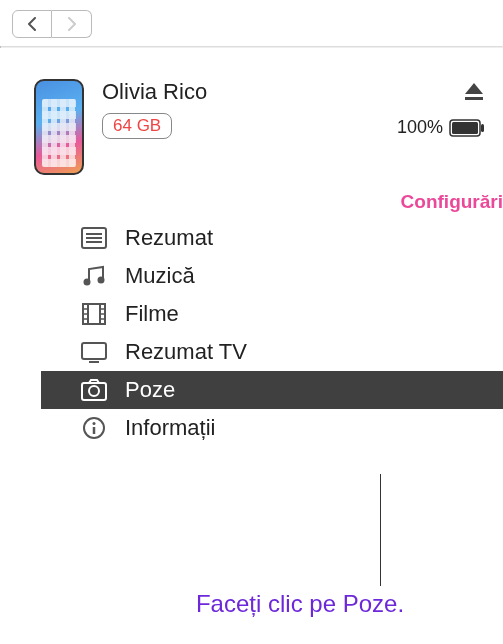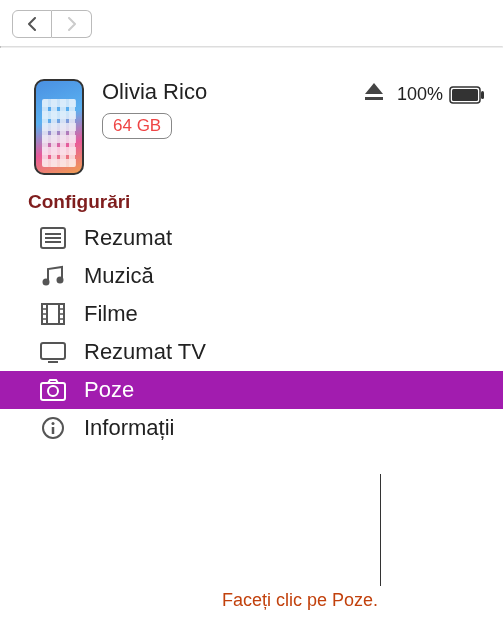--- a/index.html
+++ b/index.html
@@ -67,52 +67,54 @@
     .capacity-badge {
       display: inline-block;
       border: 1.5px solid #888;
       border-radius: 8px;
       padding: 2px 10px;
       font-size: 17px;
       color: #ef4444;
     }
     .device-right {
       display: flex;
-      flex-direction: row;
+      flex-direction: column;
       align-items: flex-end;
       gap: 12px;
       padding-top: 2px;
     }
     .eject-btn { cursor: pointer; }
     .battery-row {
       display: flex;
       align-items: center;
       gap: 6px;
       font-size: 18px;
       color: #222;
     }
     .battery-icon svg { display: block; }
     .section-label {
       font-size: 19px;
       font-weight: 600;
-      color: #7f1d1d;
+      color: #ec4899;
       padding: 6px 0 6px 28px;
+      text-align: right;
     }
     .sidebar-list { list-style: none; }
     .sidebar-item {
       display: flex;
       align-items: flex-start;
       gap: 16px;
       padding: 6px 0 6px 38px;
       font-size: 22px;
       color: #222;
       cursor: pointer;
+      margin-left: 41px;
     }
     .sidebar-item.selected {
-      background: #a21caf;
+      background: #404040;
       color: #fff;
     }
     .sidebar-item .icon {
       width: 30px;
       height: 26px;
       display: flex;
       align-items: center;
       justify-content: center;
       flex-shrink: 0;
     }
@@ -124,22 +126,22 @@
       width: 1px;
       height: 112px;
       background: #333;
     }
     .callout-text {
       position: absolute;
       top: 590px;
       left: 110px;
       width: 380px;
       text-align: center;
-      font-size: 18px;
-      color: #c2410c;
+      font-size: 24px;
+      color: #6d28d9;
     }
   </style>
 </head>
 <body>
 
 <div class="toolbar">
   <div class="nav-btn">
     <svg viewBox="0 0 12 14">
       <path d="M9 1 L3 7 L9 13" fill="none" stroke="#555" stroke-width="2" stroke-linecap="round" stroke-linejoin="round"></path>
     </svg>

